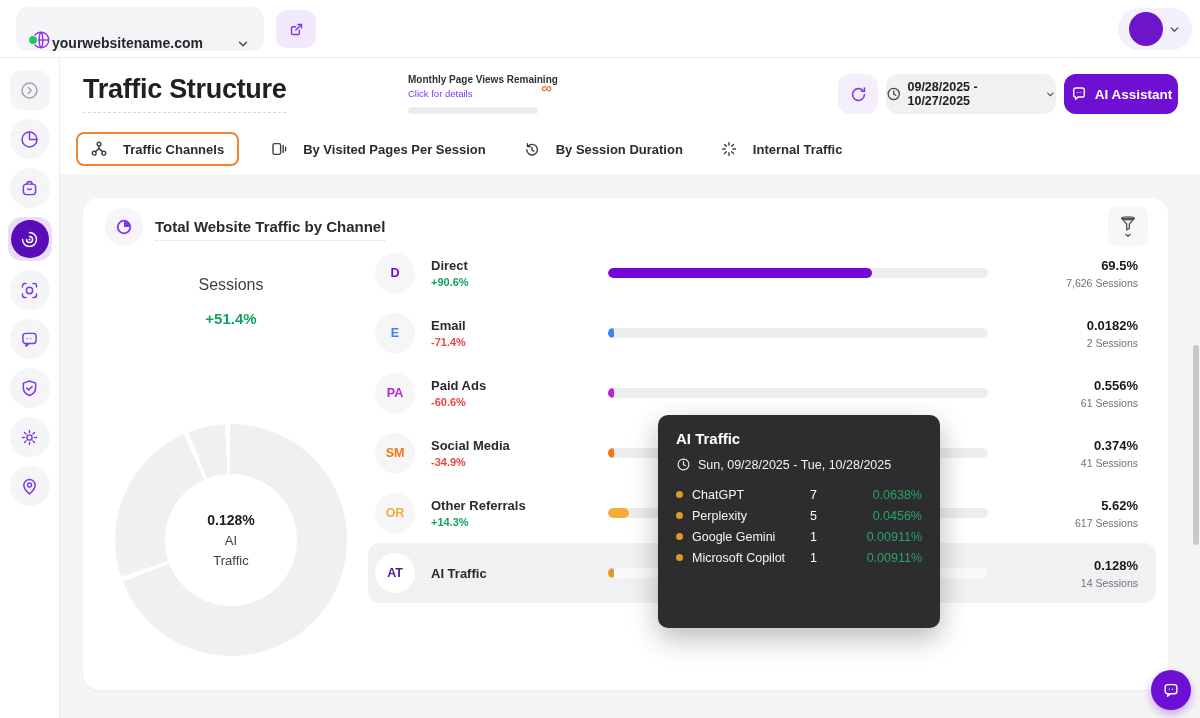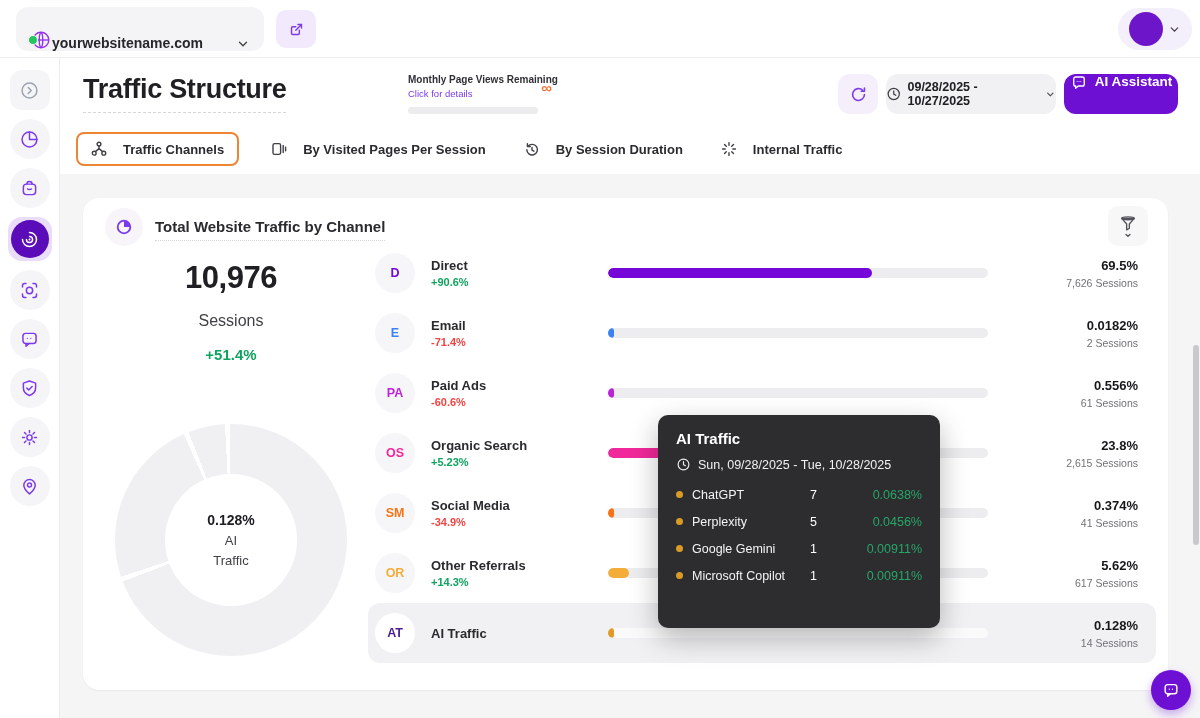--- a/index.html
+++ b/index.html
@@ -27,21 +27,21 @@
   .main { position:absolute; left:60px; top:58px; right:0; bottom:0; background:#fff; }
   .page-title { position:absolute; left:23px; top:16px; font-size:27px; font-weight:800; color:#202024; letter-spacing:-.3px; border-bottom:1.5px dashed #d7d7db; padding-bottom:7px; }
   .quota { position:absolute; left:348px; top:16px; width:130px; }
   .quota-title { font-size:10px; font-weight:700; color:#2f2f35; white-space:nowrap; }
   .quota-link { font-size:9.5px; color:#7c3aed; margin-top:3px; cursor:pointer; }
   .quota-inf { position:absolute; right:-14px; top:6px; font-size:15px; font-weight:800; color:#f4743b; line-height:1; }
   .quota-bar { margin-top:8px; width:130px; height:7px; border-radius:4px; background:#ececee; }
   .refresh-btn { position:absolute; left:778px; top:16px; width:40px; height:40px; border-radius:12px; background:#f5effc; display:flex; align-items:center; justify-content:center; cursor:pointer; }
   .date-pill { position:absolute; left:826px; top:16px; width:170px; height:40px; border-radius:12px; background:#f1f1f3; display:flex; align-items:center; justify-content:center; gap:6px; cursor:pointer; }
   .date-pill .date-text { font-size:12.5px; font-weight:600; color:#202024; }
-  .ai-btn { position:absolute; left:1004px; top:16px; width:114px; height:40px; border-radius:12px; background:#6e0fd4; display:flex; justify-content:center; gap:7px; cursor:pointer; border:none; }
+  .ai-btn { position:absolute; left:1004px; top:16px; width:114px; height:40px; border-radius:12px; background:#6e0fd4; display:flex; align-items:center; justify-content:center; gap:7px; cursor:pointer; border:none; }
   .ai-btn span { color:#fff; font-size:13.5px; font-weight:700; }
 
   
   .tabs { position:absolute; left:16px; top:74px; display:flex; align-items:center; gap:26px; }
   .tab { display:flex; align-items:center; gap:16px; font-size:13px; font-weight:600; color:#2b2b30; padding:8px 6px; cursor:pointer; white-space:nowrap; }
   .tab.active { border:2.5px solid #ee8534; border-radius:8px; padding:7px 13px; background:#fff; }
 
   
   .content { position:absolute; left:0; right:0; top:116px; bottom:0; background:#f5f5f6; }
   .card { position:absolute; left:23px; top:24px; width:1085px; height:492px; background:#fff; border-radius:16px; box-shadow:0 1px 2px rgba(20,20,25,.05); }
@@ -74,21 +74,21 @@
   .row.highlight .track { background:#fafafa; }
   .row .fill { height:10px; border-radius:5px; min-width:6px; }
   .row .rstats { position:absolute; right:18px; top:50%; transform:translateY(-50%); text-align:right; }
   .row .rpct { font-size:13px; font-weight:700; color:#18181b; }
   .row .rsess { font-size:10.5px; color:#71717a; margin-top:4px; }
 
   
   .tooltip { position:absolute; left:575px; top:217px; width:282px; height:213px; background:#2d2d30; border-radius:10px; box-shadow:0 10px 28px rgba(0,0,0,.28); padding:15px 18px; z-index:8; }
   .tt-title { color:#fff; font-size:15px; font-weight:600; }
   .tt-date { display:flex; align-items:center; gap:7px; margin-top:10px; color:#f1f1f1; font-size:12.5px; }
-  .tt-rows { margin-top:12px; display:flex; flex-direction:column; gap:6px; }
+  .tt-rows { margin-top:12px; display:flex; flex-direction:column; gap:0; }
   .tt-row { display:flex; align-items:center; font-size:12.5px; height:21px; }
   .tt-dot { width:7px; height:7px; border-radius:50%; background:#d99a26; margin-right:9px; flex:0 0 auto; }
   .tt-name { color:#f4f4f4; width:118px; }
   .tt-val { color:#fff; width:42px; }
   .tt-pct { color:#27a567; flex:1; text-align:right; }
 
   
   .fab { position:absolute; left:1151px; top:670px; width:40px; height:40px; border-radius:50%; background:#6e0fd4; display:flex; align-items:center; justify-content:center; cursor:pointer; box-shadow:0 4px 10px rgba(110,15,212,.35); z-index:9; }
   .scroll-thumb { position:absolute; right:1px; top:345px; width:6px; height:200px; border-radius:3px; background:#c9c9cd; z-index:9; cursor:pointer; }
   svg { display:block; }
@@ -299,21 +299,20 @@
       <div class="card-title">Total Website Traffic by Channel</div>
       <div class="filter-btn">
         <svg width="18" height="24" viewBox="0 0 20 26" fill="none" stroke="#52525b" stroke-width="1.5" stroke-linejoin="round" stroke-linecap="round">
             <path d="M3 4.5h14l-5.5 6.2v4.8l-3 1.8v-6.6L3 4.5z"></path>
             <ellipse cx="10" cy="4.5" rx="7" ry="1.6"></ellipse>
             <path d="M7.8 22.5l2.2 2 2.2-2"></path>
           </svg>
       </div>
 
       <div class="stats">
-        <div class="big">10,976</div>
         <div class="lbl">Sessions</div>
         <div class="chg">+51.4%</div>
       </div>
 
       <div class="donut">
         <div class="donut-hole">
           <div class="dpct">0.128%</div>
           <div class="dln">AI</div>
           <div class="dln">Traffic</div>
         </div>
@@ -358,34 +357,20 @@
     </div>
     <div class="track">
       <div class="fill" style="background: rgb(188, 35, 214); width: 1%;"></div>
     </div>
     <div class="rstats">
       <div class="rpct">0.556%</div>
       <div class="rsess">61 Sessions</div>
     </div>
   </div>
 
-  <div class="row">
-    <div class="avatar" style="color: rgb(240, 40, 155);">OS</div>
-    <div class="labels">
-      <div class="cname">Organic Search</div>
-      <div class="cchg up">+5.23%</div>
-    </div>
-    <div class="track">
-      <div class="fill" style="background: rgb(240, 40, 155); width: 23.8%;"></div>
-    </div>
-    <div class="rstats">
-      <div class="rpct">23.8%</div>
-      <div class="rsess">2,615 Sessions</div>
-    </div>
-  </div>
 
   <div class="row">
     <div class="avatar" style="color: rgb(249, 115, 22);">SM</div>
     <div class="labels">
       <div class="cname">Social Media</div>
       <div class="cchg down">-34.9%</div>
     </div>
     <div class="track">
       <div class="fill" style="background: rgb(249, 115, 22); width: 1%;"></div>
     </div>

